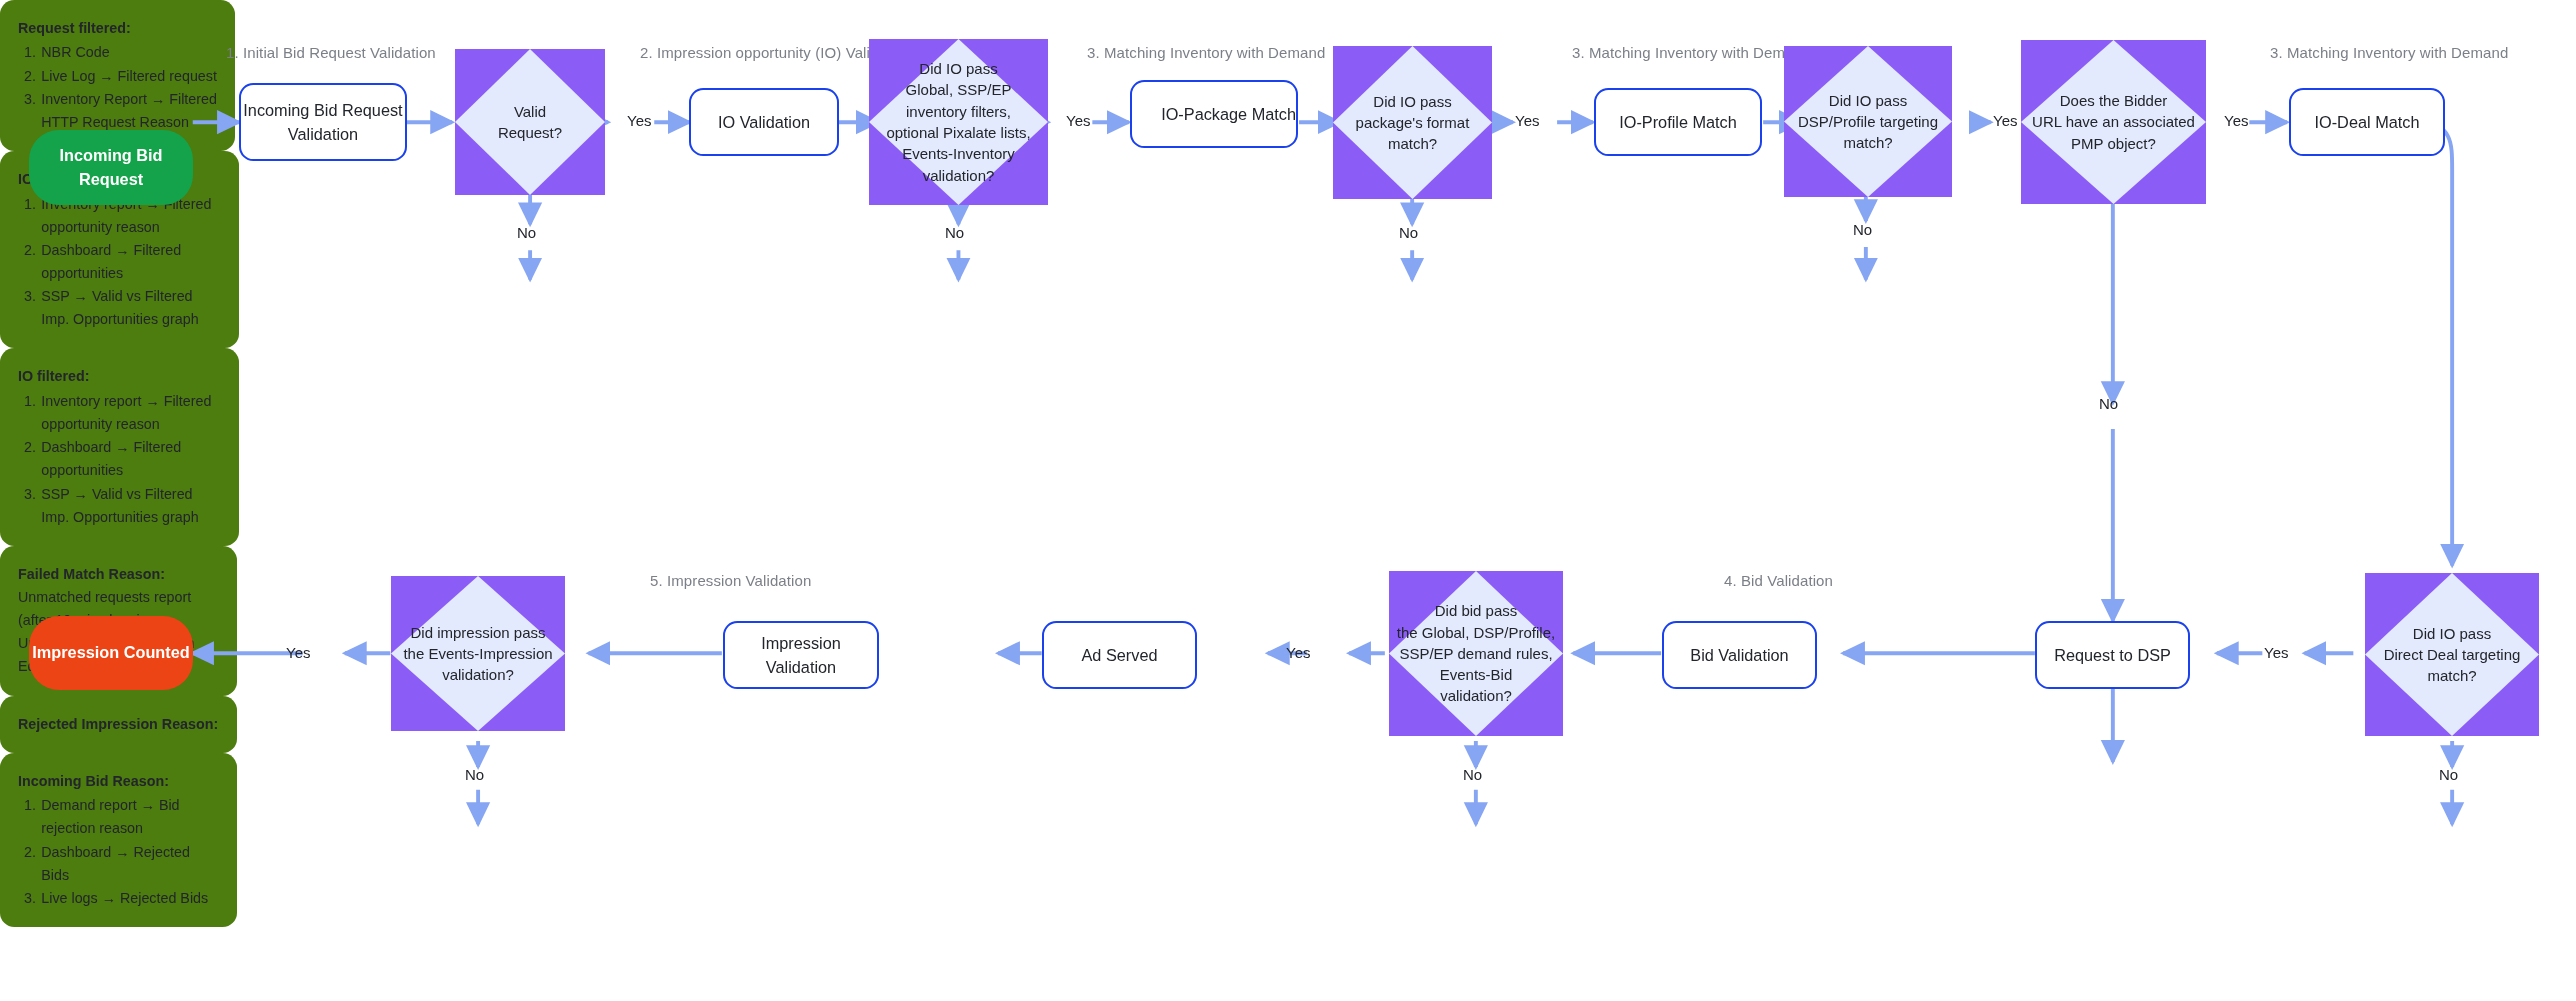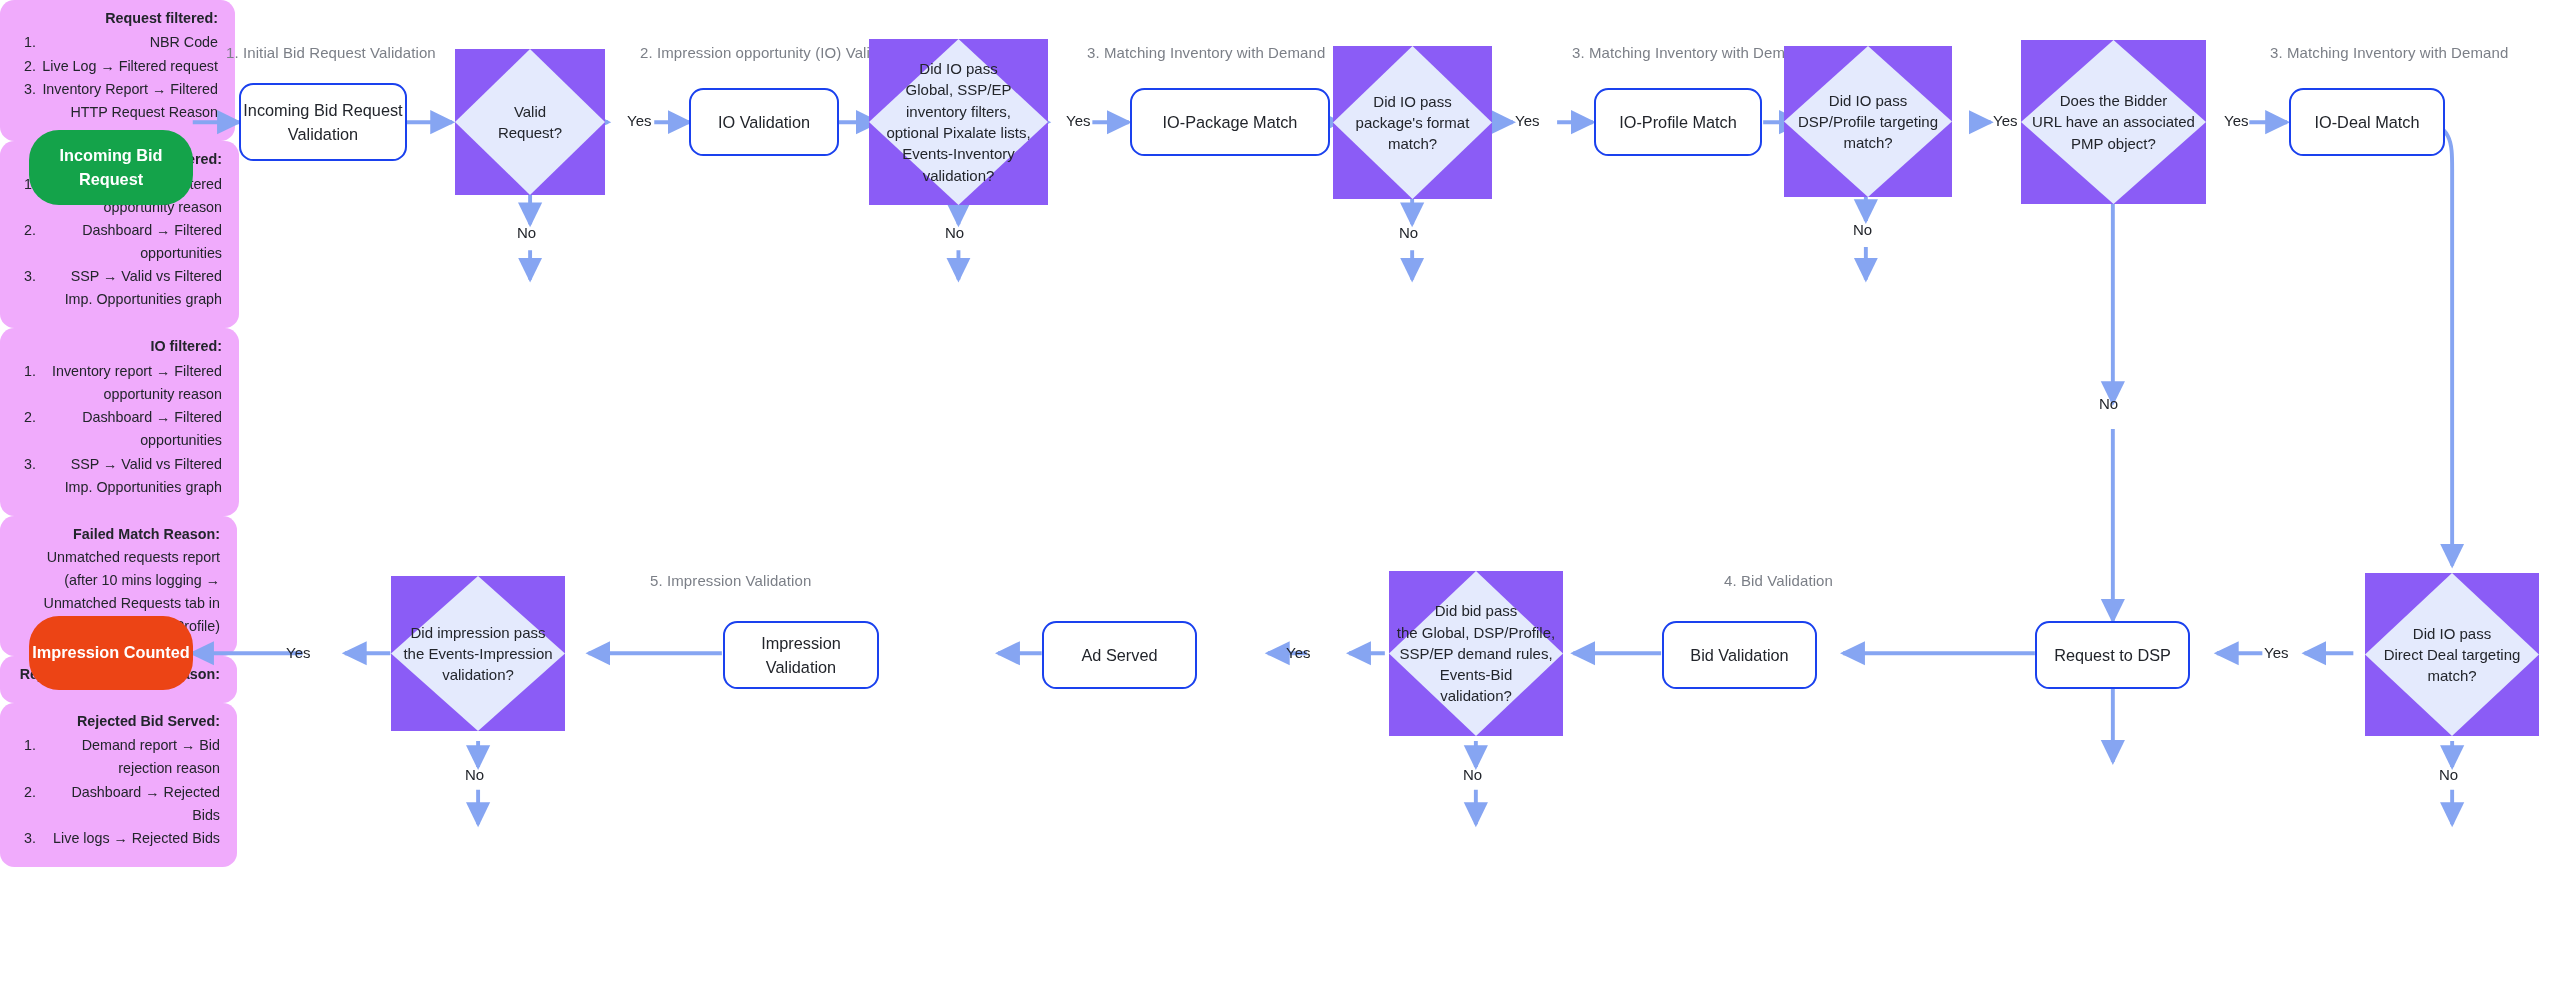--- a/index.html
+++ b/index.html
@@ -20,22 +20,22 @@
   
   .proc{border:2.6px solid #1a41ee;border-radius:14.3px;background:#fff;color:#22252b;font-size:16.3px;line-height:1.5;}
 
   
   .diamond{background:#8b5cf6;color:#22252b;font-size:15px;line-height:1.42;}
   .diamond .dlabel{position:relative;z-index:2;width:100%;padding:0 3.9px;box-sizing:border-box;}
   .diamond .dshape{position:absolute;left:0;top:0;width:100%;height:100%;background:#e4eafd;
      clip-path:polygon(50% 0,100% 50%,50% 100%,0 50%);z-index:1;border-radius:3.9px;}
 
   
-  .note{background:#f0abfc;border-radius:14.3px;color:#22252b;font-size:14.3px;line-height:1.62;
-        text-align:right;display:block;padding:7px 17px 17px 18px;box-sizing:border-box;}
+  .note{background:#4d7c0f;border-radius:14.3px;color:#22252b;font-size:14.3px;line-height:1.62;
+        text-align:left;display:block;padding:17px 17px 17px 18px;box-sizing:border-box;}
   .note ol{margin:1.3px 0 0 0;padding-left:22px;}
   .note ol li{margin:0;padding-left:1.3px;}
   .note .nhead{font-weight:bold;}
   .note p{margin:0;}
 
   
   .elabel{position:absolute;color:#22252b;font-size:15px;white-space:nowrap;text-align:center;}
 </style>
 </head>
 <body>
@@ -135,21 +135,21 @@
     <div class="dlabel">
       <div>Did IO pass</div>
       <div>Global, SSP/EP</div>
       <div>inventory filters,</div>
       <div>optional Pixalate lists,</div>
       <div>Events-Inventory</div>
       <div>validation?</div>
     </div>
   </div>
 
-  <div class="node proc" style="left:1130px;top:88px;width:200px;height:68px;">
+  <div class="node proc" style="left:1130px;top:80px;width:168px;height:68px;justify-content:flex-end;">
     <span>IO-Package Match</span>
   </div>
 
   <div class="node diamond" style="left:1333px;top:46px;width:159px;height:153px;">
     <div class="dshape"></div>
     <div class="dlabel">
       <div>Did IO pass</div>
       <div>package's format</div>
       <div>match?</div>
     </div>
@@ -278,21 +278,21 @@
   <div class="elabel" style="left:1286px;top:644px;">Yes</div>
   <div class="elabel" style="left:1463px;top:766px;">No</div>
   <div class="elabel" style="left:286px;top:644px;">Yes</div>
   <div class="elabel" style="left:465px;top:766px;">No</div>
 
   <div class="note" style="left:359px;top:826px;width:237px;">
     <div class="nhead">Rejected Impression Reason:</div>
   </div>
 
   <div class="note" style="left:1358px;top:826px;width:237px;">
-    <div class="nhead">Rejected Bid Served:</div>
+    <div class="nhead">Incoming Bid Reason:</div>
     <ol>
       <li>Demand report → Bid rejection reason</li>
       <li>Dashboard → Rejected Bids</li>
       <li>Live logs → Rejected Bids</li>
     </ol>
   </div>
 
 </div>
 
 

